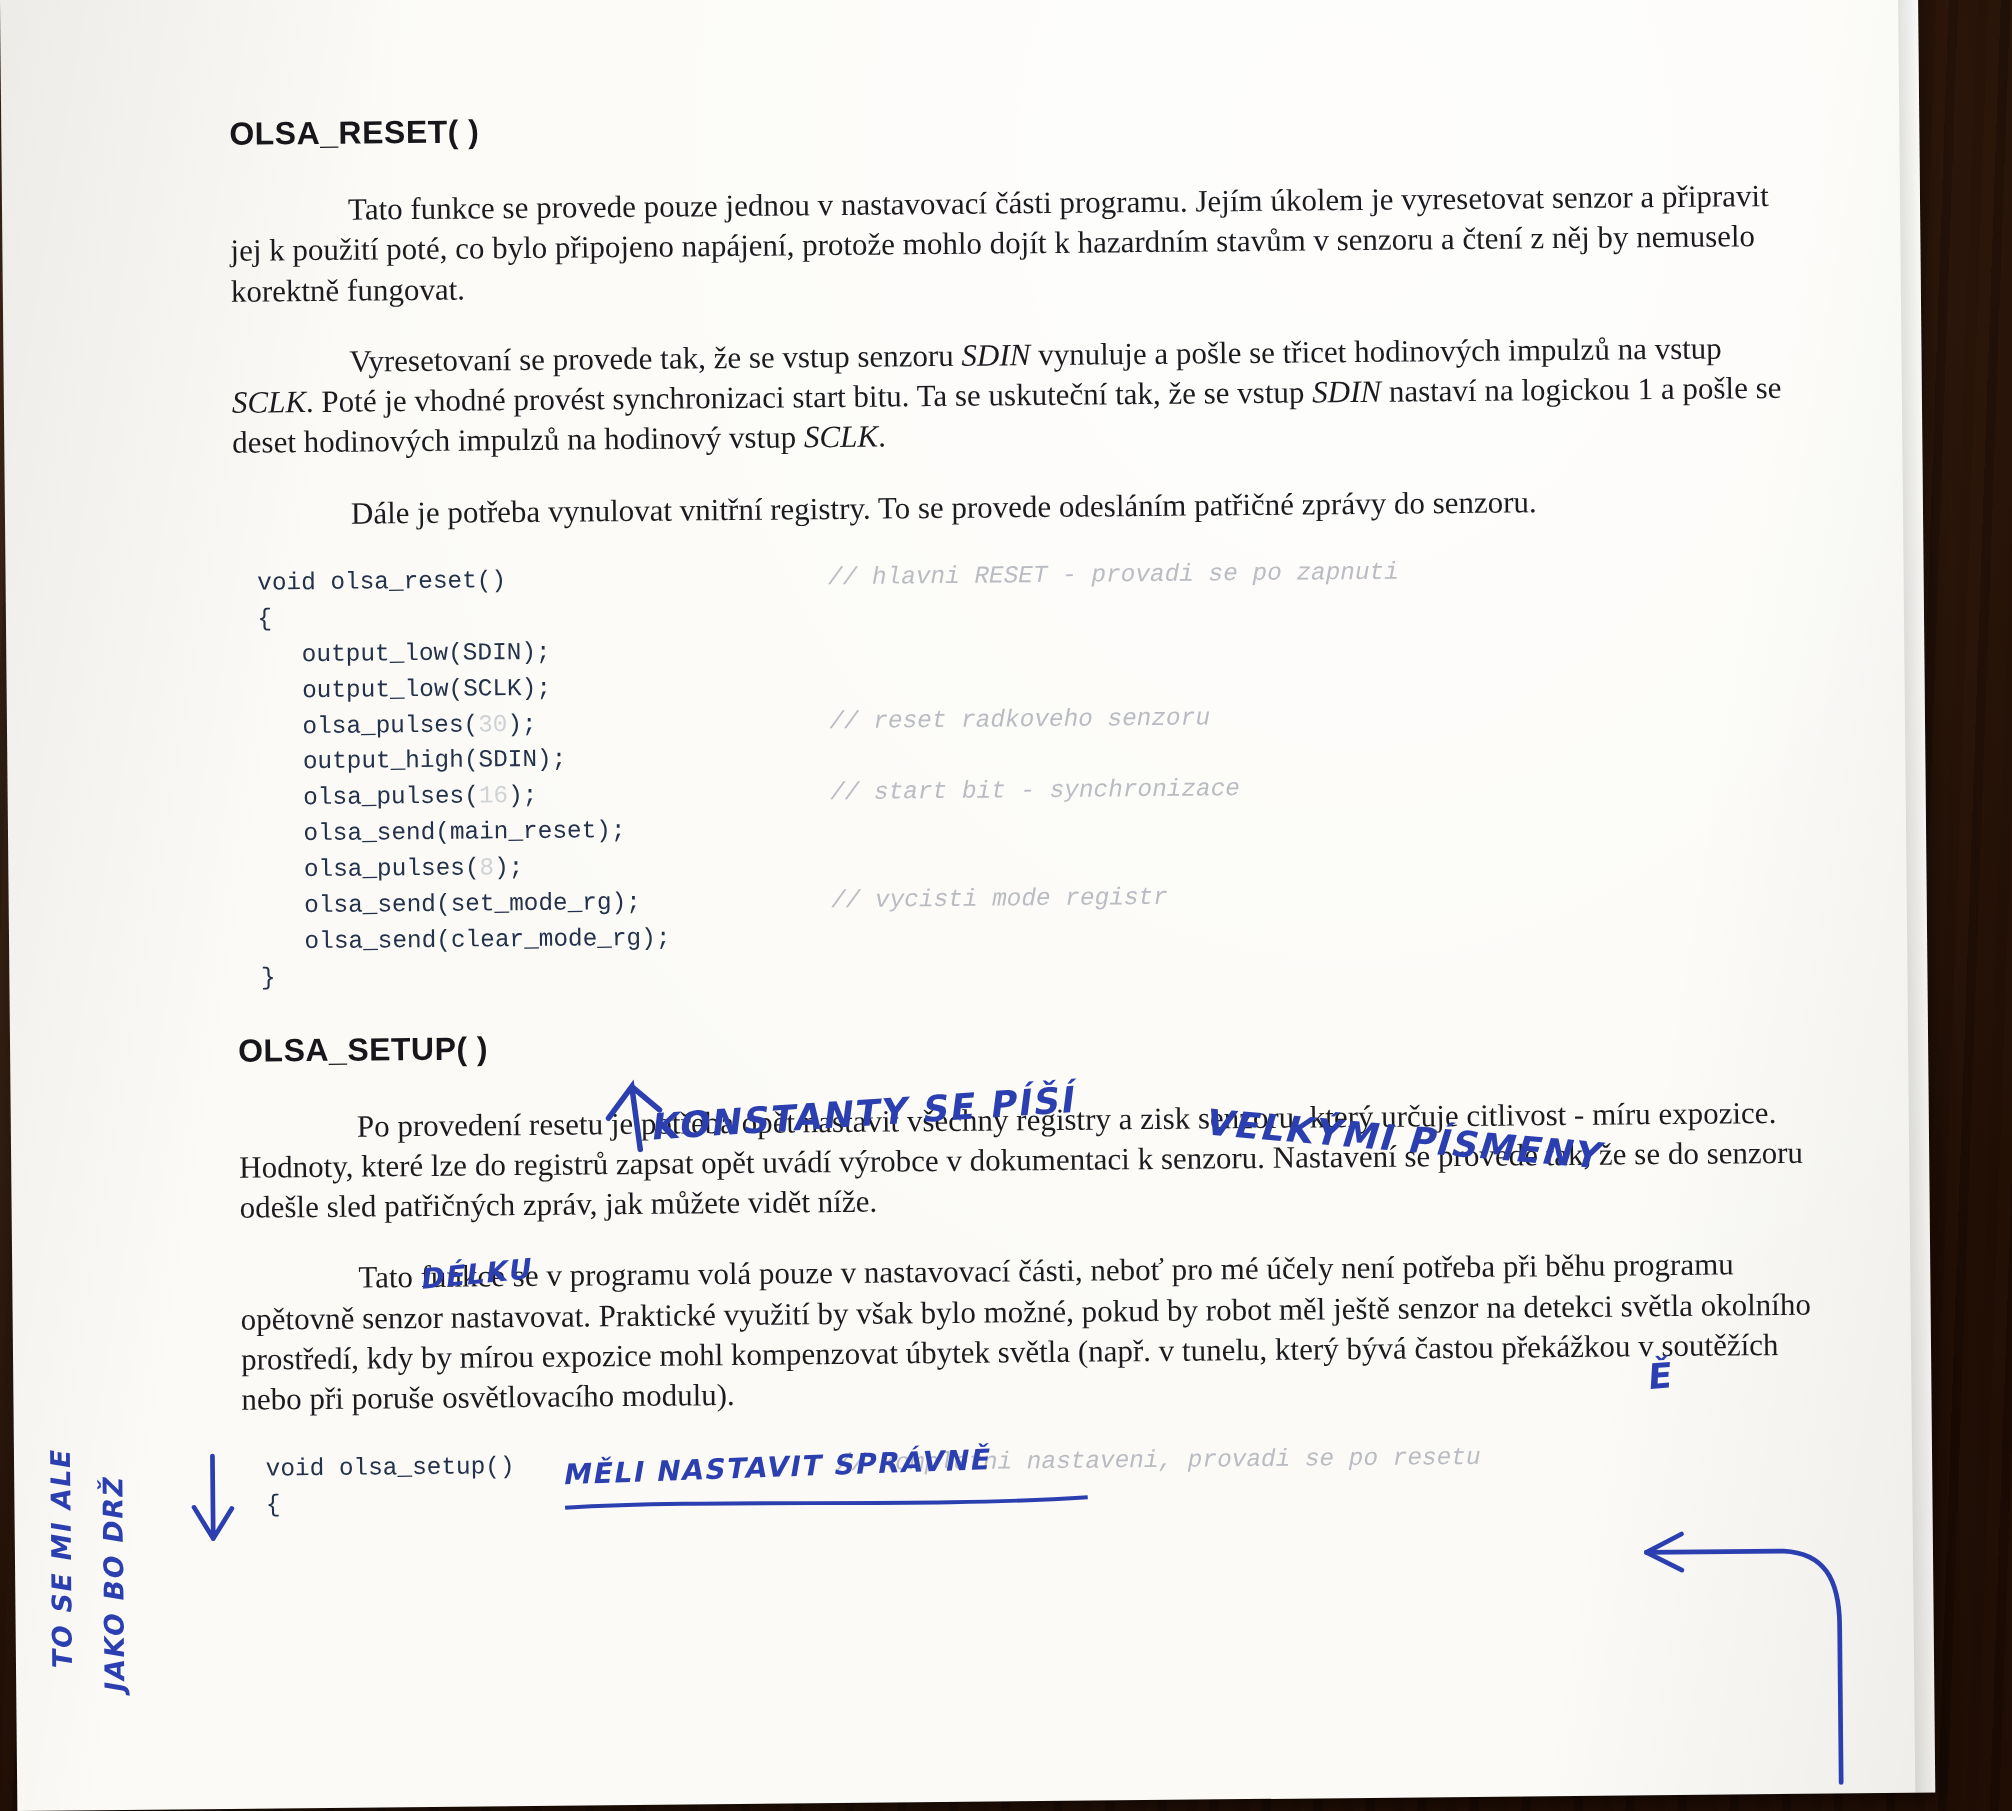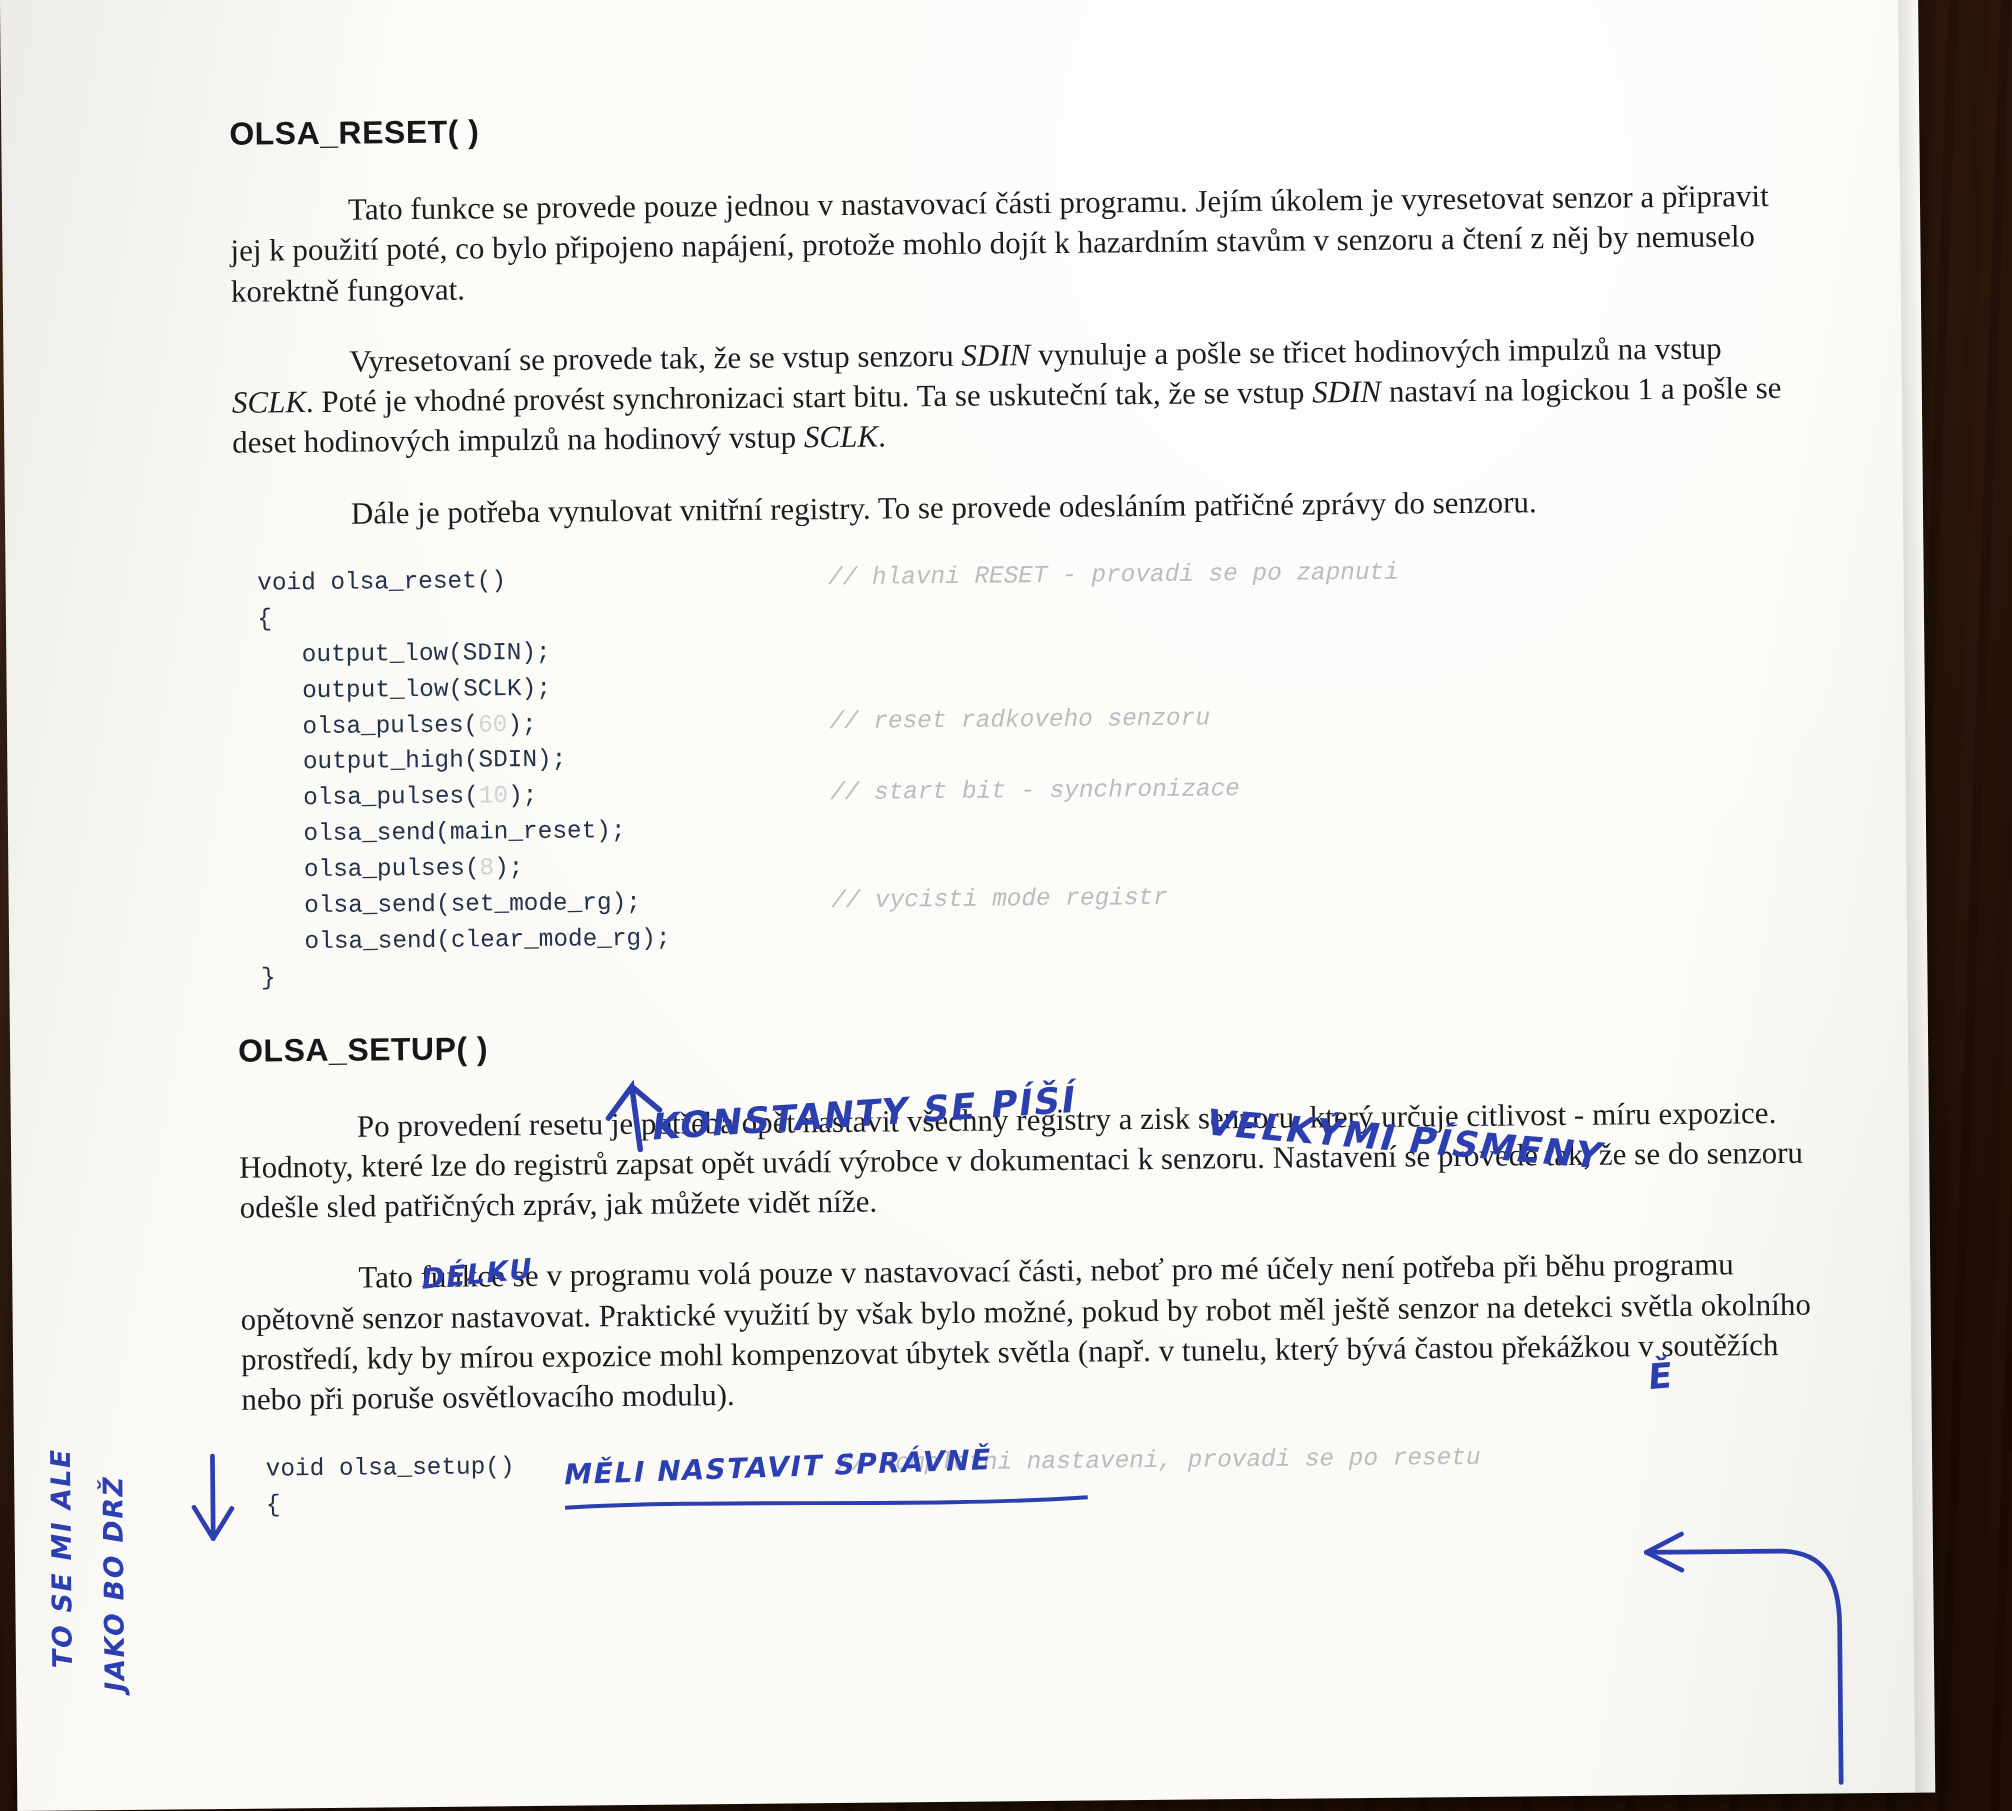--- a/index.html
+++ b/index.html
@@ -176,23 +176,23 @@
     <p class="para">Tato funkce se provede pouze jednou v nastavovací části programu. Jejím úkolem je vyresetovat senzor a připravit jej k použití poté, co bylo připojeno napájení, protože mohlo dojít k hazardním stavům v senzoru a čtení z něj by nemuselo korektně fungovat.</p>
 
     <p class="para">Vyresetovaní se provede tak, že se vstup senzoru <i>SDIN</i> vynuluje a pošle se třicet hodinových impulzů na vstup <i>SCLK</i>. Poté je vhodné provést synchronizaci start bitu. Ta se uskuteční tak, že se vstup <i>SDIN</i> nastaví na logickou 1 a pošle se deset hodinových impulzů na hodinový vstup <i>SCLK</i>.</p>
 
     <p class="para">Dále je potřeba vynulovat vnitřní registry. To se provede odesláním patřičné zprávy do senzoru.</p>
 
     <pre class="code">void olsa_reset()                      <span class="cm">// hlavni RESET - provadi se po zapnuti</span>
 {
    output_low(SDIN);
    output_low(SCLK);
-   olsa_pulses(<span class="num">60</span>);                    <span class="cm">// reset radkoveho senzoru</span>
+   olsa_pulses(<span class="num">30</span>);                    <span class="cm">// reset radkoveho senzoru</span>
    output_high(SDIN);
-   olsa_pulses(<span class="num">10</span>);                    <span class="cm">// start bit - synchronizace</span>
+   olsa_pulses(<span class="num">16</span>);                    <span class="cm">// start bit - synchronizace</span>
    olsa_send(main_reset);
    olsa_pulses(<span class="num">8</span>);
    olsa_send(set_mode_rg);             <span class="cm">// vycisti mode registr</span>
    olsa_send(clear_mode_rg);
 }</pre>
 
     <h2 class="heading second">OLSA_SETUP( )</h2>
 
     <p class="para">Po provedení resetu je potřeba opět nastavit všechny registry a zisk senzoru, který určuje citlivost - míru expozice. Hodnoty, které lze do registrů zapsat opět uvádí výrobce v dokumentaci k senzoru. Nastavení se provede tak, že se do senzoru odešle sled patřičných zpráv, jak můžete vidět níže.</p>
 

